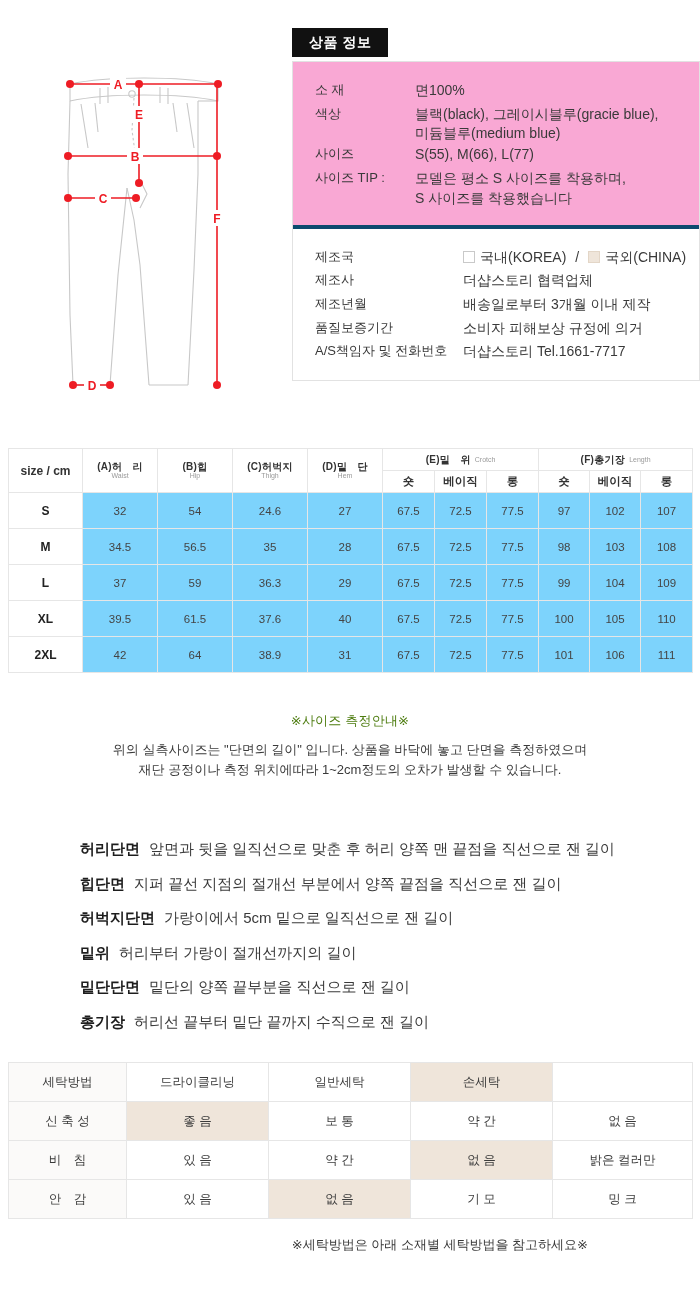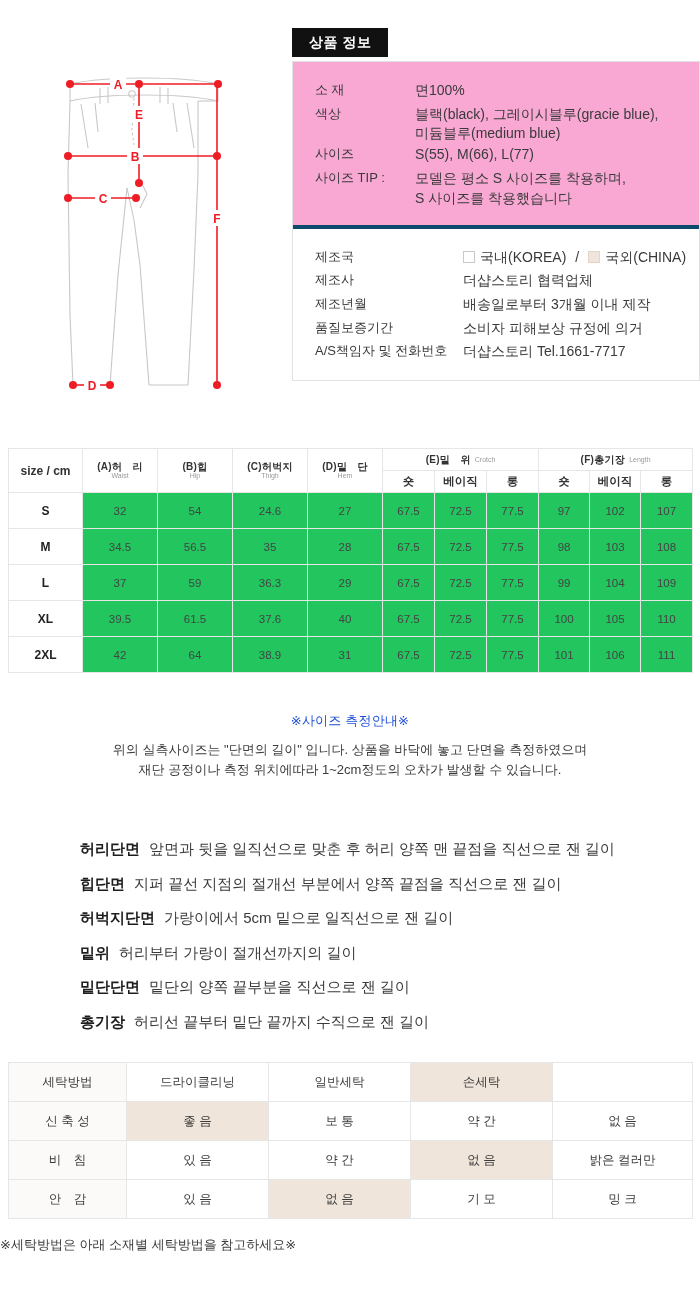--- a/index.html
+++ b/index.html
@@ -69,27 +69,27 @@
     font-size: 11.5px;
     color: #444;
   }
   table.size-table thead th { background: #ffffff; height: 22px; padding: 2px 0; }
   table.size-table thead th.grouphead { height: 26px; }
   .hdr-main { font-size: 10px; font-weight: 700; color: #333; letter-spacing: .3px; }
   .hdr-sub { font-size: 7px; color: #9a9a9a; font-weight: normal; letter-spacing: 0; }
   .hdr-sub.inline { margin-left: 4px; vertical-align: 1px; }
   .hdr-cell-stack { line-height: 1.15; }
   .subhdr { font-size: 11.5px; font-weight: 700; color: #333; }
-  table.size-table td { height: 36px; background: #22c55e; }
+  table.size-table td { height: 36px; background: #7dd3fc; }
   table.size-table td.rowhead { background: #ffffff; font-weight: 700; font-size: 12px; color: #222; }
   .sizecell-label { font-size: 12px; font-weight: 700; color: #333; }
 
   
   .guide { position: absolute; left: 0; top: 712px; width: 700px; text-align: center; }
-  .guide-title { font-size: 13px; color: #1d4ed8; font-weight: 500; letter-spacing: .2px; }
+  .guide-title { font-size: 13px; color: #4d7c0f; font-weight: 500; letter-spacing: .2px; }
   .guide-line { font-size: 13px; color: #3a3a3a; margin-top: 10px; line-height: 1.55; }
 
   .defs { position: absolute; left: 80px; top: 838px; width: 560px; }
   .def-row { font-size: 15px; color: #3a3a3a; line-height: 1.5; margin-bottom: 12px; }
   .def-term { font-weight: 700; color: #1d1d1d; margin-right: 9px; }
 
   
   .care-wrap { position: absolute; left: 8px; top: 1062px; width: 684px; }
   table.care-table { border-collapse: collapse; width: 684px; table-layout: fixed; }
   table.care-table td {
@@ -98,21 +98,21 @@
     text-align: center;
     font-size: 12.5px;
     color: #3a3a3a;
   }
   table.care-table td.head { background: #fbfaf9; }
   table.care-table td.hl { background: #efe5da; }
   table.care-table td.blank { background: #ffffff; }
 
   .care-note {
     position: absolute; left: 0; top: 1236px; width: 588px;
-    text-align: left; font-size: 13px; color: #3a3a3a;
+    text-align: right; font-size: 13px; color: #3a3a3a;
   }
 </style>
 </head>
 <body>
 
 <div class="page">
 
   <div class="top">
 
     <div class="diagram">

